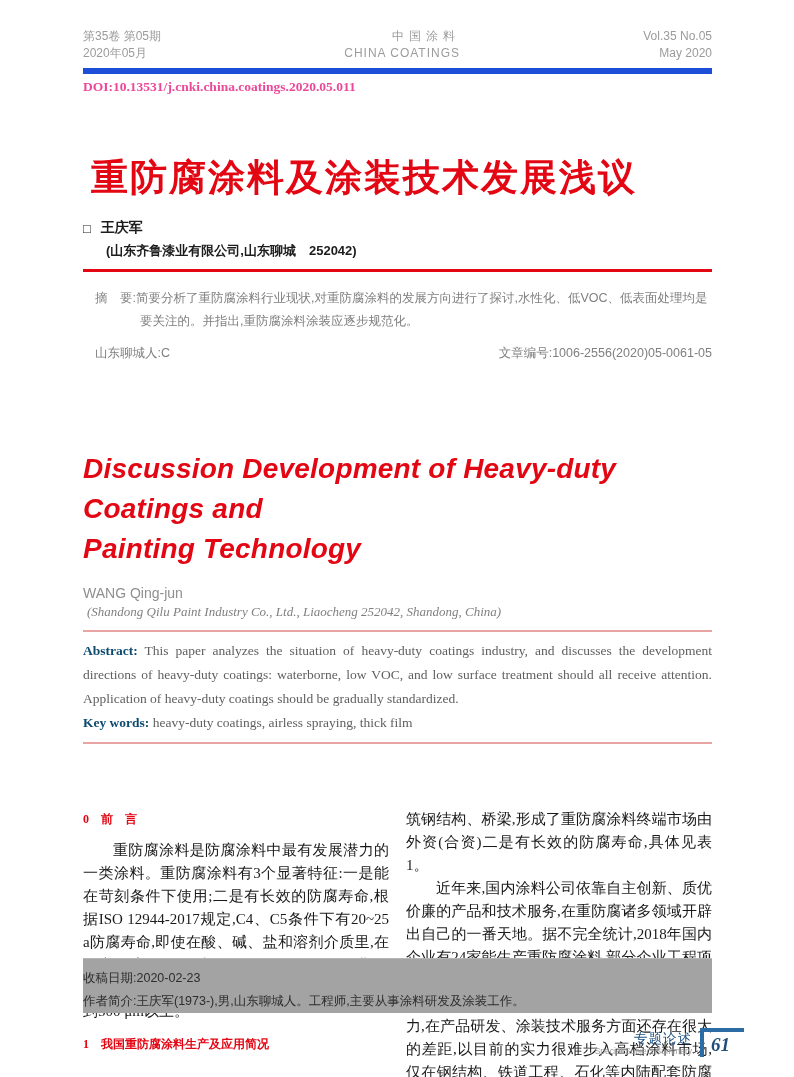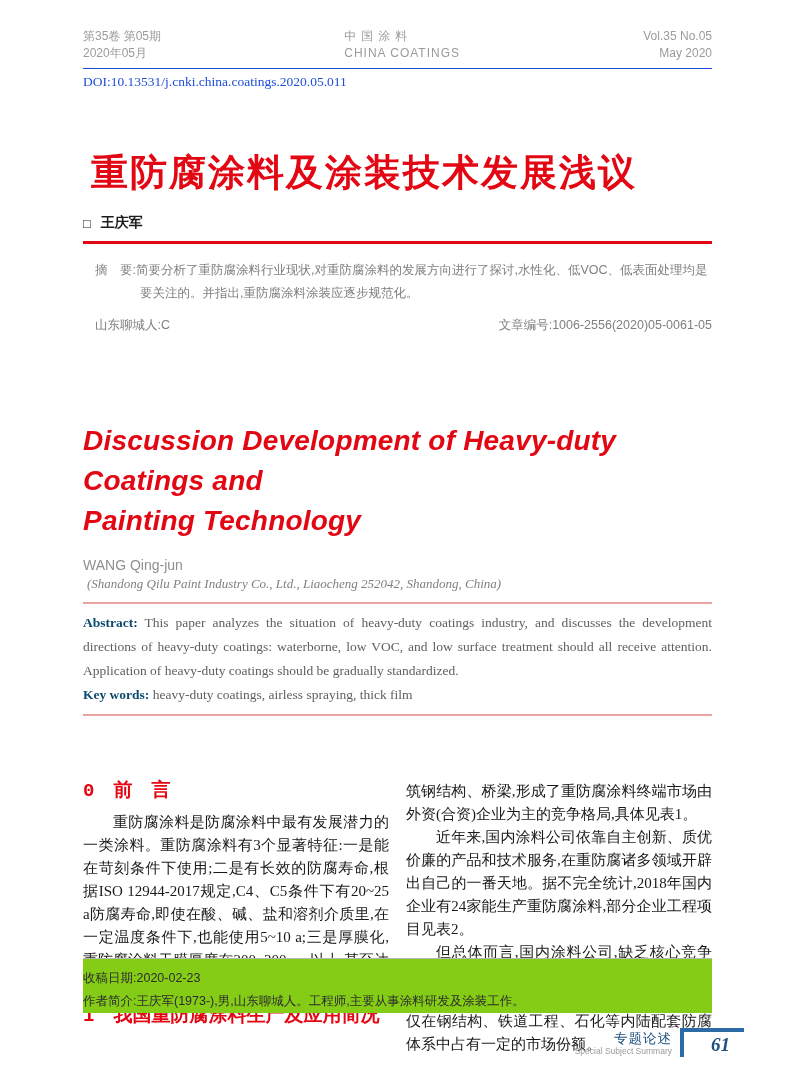--- a/index.html
+++ b/index.html
@@ -17,34 +17,34 @@
 
   
   .jheader {
     margin-top: 28px;
     display: flex;
     justify-content: space-between;
     align-items: flex-start;
     color: #9b9b9b;
     font-size: 12px;
     line-height: 17px;
-    border-bottom: 1px solid #1d4ed8;
+    border-bottom: 6px solid #1d4ed8;
     padding-bottom: 6px;
   }
   .jheader .cell { white-space: nowrap; }
-  .jheader .center { text-align: left; }
+  .jheader .center { text-align: right; }
   .jheader .right { text-align: right; }
   .cn-spaced { letter-spacing: 5px; }
   .en-spaced { letter-spacing: 1px; }
   .doi-line {
     margin-top: 5px;
     font-family: "Liberation Serif", "DejaVu Serif", serif;
-    font-weight: normal;
+    font-weight: bold;
     font-size: 13.5px;
-    color: #1d4ed8;
+    color: #ec4899;
   }
 
   
   .title-cn {
     margin-top: 58px;
     font-size: 37px;
     font-weight: 900;
     letter-spacing: 2px;
     color: var(--red);
     margin-left: 8px;
@@ -130,37 +130,37 @@
     display: flex;
     gap: 17px;
     font-family: "Liberation Serif", "DejaVu Serif", serif;
     font-size: 15px;
     line-height: 23px;
     color: #191919;
     text-align: justify;
   }
   .col { flex: 1 1 0; min-width: 0; }
   .sec-head {
-    font-family: Liberation Mono, monospace;
+    font-family: Liberation Serif, serif;
     color: var(--red);
     font-weight: bold;
-    font-size: 19px;
+    font-size: 12px;
     line-height: 22px;
     margin-bottom: 9px;
   }
   .sec-head.second { margin-top: 10px; }
   .indent { text-indent: 2em; }
 
   
   .footnote {
     position: absolute;
     left: 83px;
     right: 82px;
     top: 958px;
-    background: #84cc16;
+    background: #a3a3a3;
     border-top: 1px solid #b5b5b5;
     padding-top: 8px;
     font-size: 12.5px;
     line-height: 23px;
     color: #2d2d2d;
   }
 
   
   .page-footer {
     position: absolute;
@@ -176,21 +176,20 @@
     font-size: 13.5px;
     letter-spacing: 1px;
     line-height: 15px;
   }
   .pf-en { color: #9a9a9a; font-size: 8.5px; line-height: 11px; }
   .pf-numbox {
     border-top: 4px solid #2c6ca5;
     display: flex;
     align-items: flex-start;
     padding-right: 14px;
-    gap: 20px;
   }
   .pf-bar { width: 4px; height: 25px; background: #2c6ca5; margin-right: 7px; }
   .pf-num {
     font-family: "Liberation Serif", "DejaVu Serif", serif;
     font-style: italic;
     font-weight: bold;
     font-size: 19px;
     color: #1d4e7e;
     line-height: 25px;
   }
@@ -217,20 +216,21 @@
         <div>May 2020</div>
       </div>
     </div>
     <div class="doi-line">DOI:10.13531/j.cnki.china.coatings.2020.05.011</div>
 
     <h1 class="title-cn">重防腐涂料及涂装技术发展浅议</h1>
     <div class="author-row">
       <span class="marker">□</span>
       <span>王庆军</span>
     </div>
+    <div class="affil-cn">(山东齐鲁漆业有限公司,山东聊城　252042)</div>
     <div class="rule-red"></div>
 
     <div class="abs-cn">
       <p class="hang"><span class="lbl">摘　要:</span><span>简要分析了重防腐涂料行业现状,对重防腐涂料的发展方向进行了探讨,水性化、低VOC、低表面处理均是要关注的。并指出,重防腐涂料涂装应逐步规范化。</span></p>
       <div class="meta-row">
         <span><span>山东聊城人:</span><span>C</span></span>
         <span><span>文章编号:</span><span>1006-2556(2020)05-0061-05</span></span>
       </div>
     </div>
 
@@ -249,21 +249,21 @@
     <div class="rule-pink"></div>
 
     <div class="body-cols">
       <div class="col">
         <div class="sec-head">0　前　言</div>
         <p class="indent">重防腐涂料是防腐涂料中最有发展潜力的一类涂料。重防腐涂料有3个显著特征:一是能在苛刻条件下使用;二是有长效的防腐寿命,根据ISO 12944-2017规定,C4、C5条件下有20~25 a防腐寿命,即使在酸、碱、盐和溶剂介质里,在一定温度条件下,也能使用5~10 a;三是厚膜化,重防腐涂料干膜厚度在200~300 μm以上,甚至达到500 μm以上。</p>
         <div class="sec-head second">1　我国重防腐涂料生产及应用简况</div>
 
       </div>
       <div class="col">
-        <p>筑钢结构、桥梁,形成了重防腐涂料终端市场由外资(合资)企业为主的竞争格局,具体见表1。</p>
+        <p>筑钢结构、桥梁,形成了重防腐涂料终端市场由外资(合资)二是有长效的防腐寿命,具体见表1。</p>
         <p class="indent">近年来,国内涂料公司依靠自主创新、质优价廉的产品和技术服务,在重防腐诸多领域开辟出自己的一番天地。据不完全统计,2018年国内企业有24家能生产重防腐涂料,部分企业工程项目见表2。</p>
         <p class="indent">但总体而言,国内涂料公司,缺乏核心竞争力,在产品研发、涂装技术服务方面还存在很大的差距,以目前的实力很难步入高档涂料市场,仅在钢结构、铁道工程、石化等内陆配套防腐体系中占有一定的市场份额。</p>
       </div>
     </div>
   </div>
 
   <div class="footnote">
     <div><span>收稿日期:</span><span>2020-02-23</span></div>
     <div><span>作者简介:</span><span>王庆军(1973-),男,山东聊城人。工程师,主要从事涂料研发及涂装工作。</span></div>
   </div>

